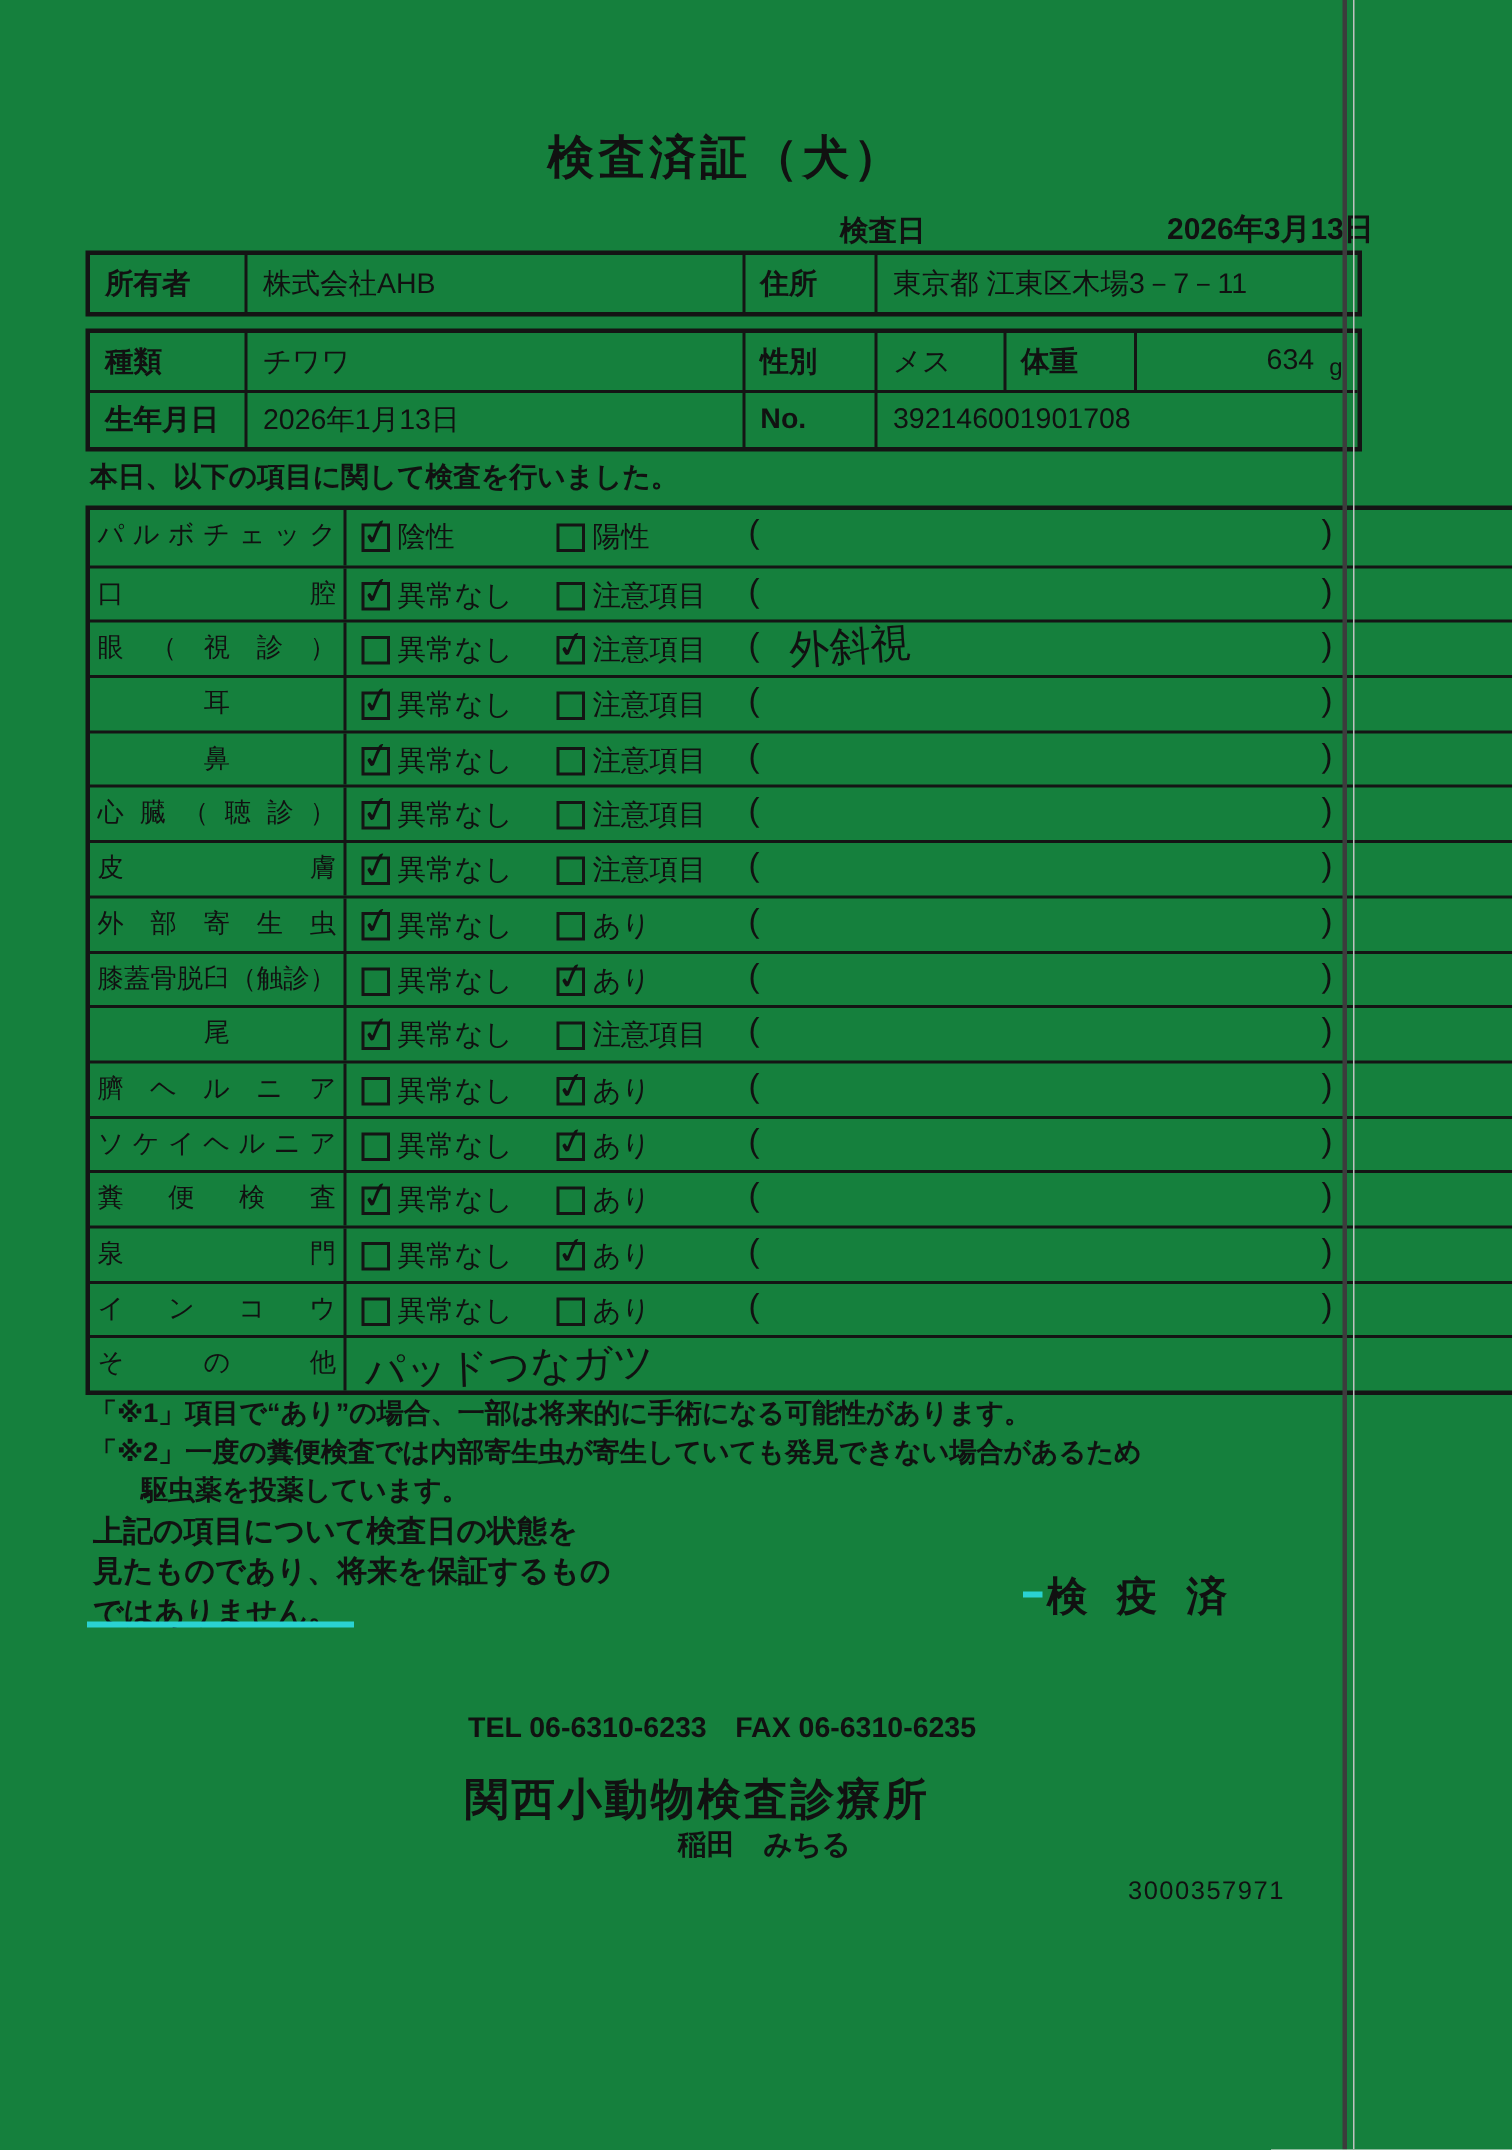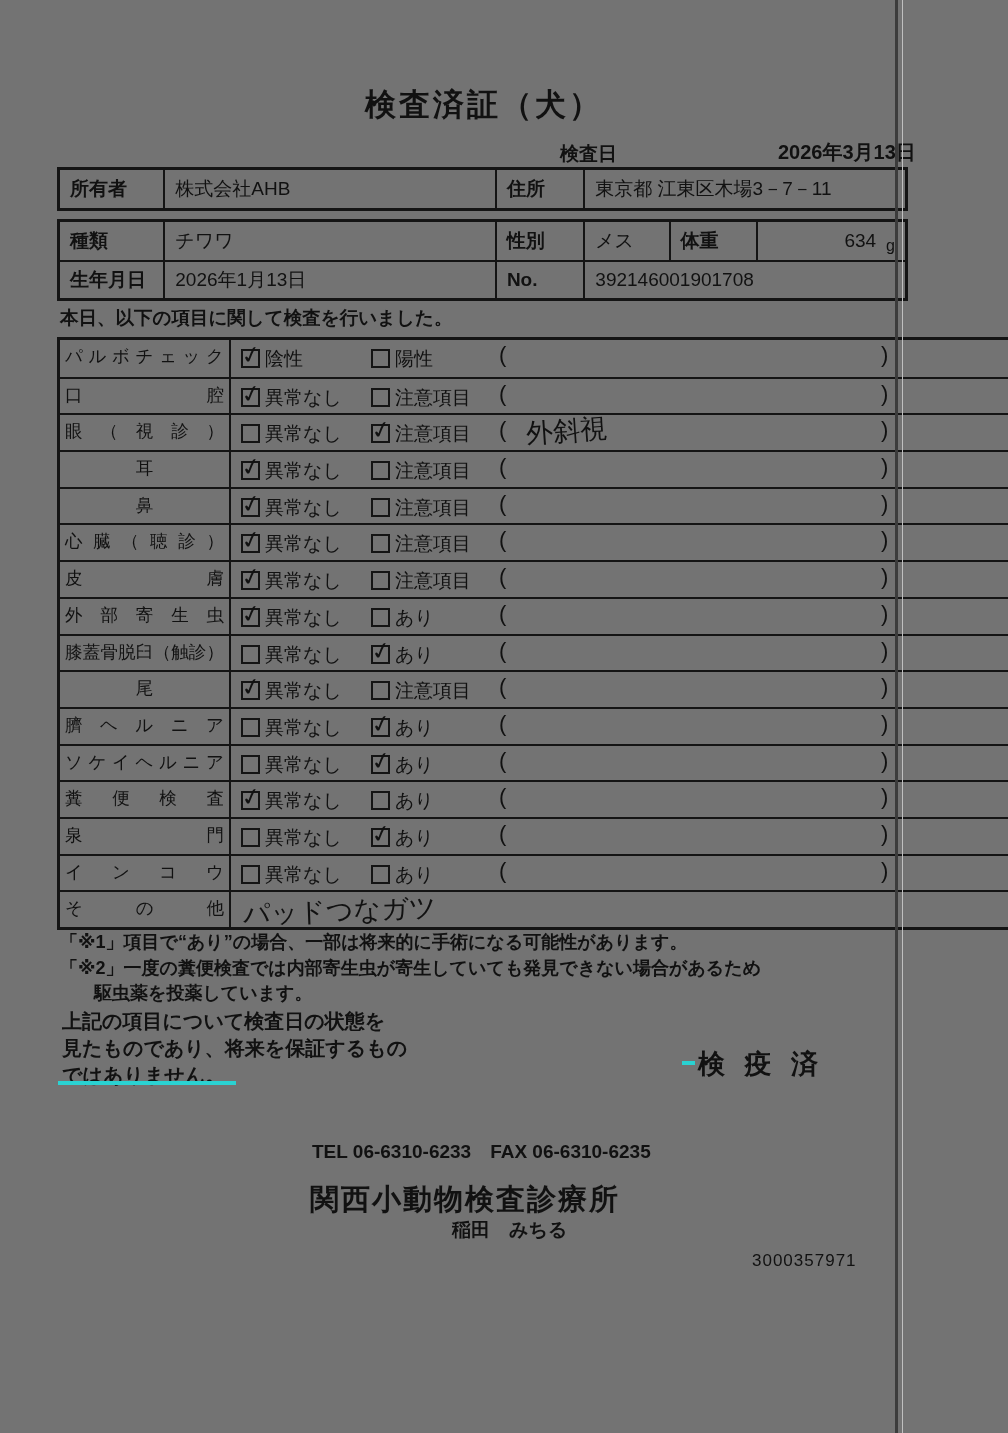--- a/index.html
+++ b/index.html
@@ -1,16 +1,16 @@
 <!DOCTYPE html>
 <html><head>
 <meta charset="utf-8">
 <style>
   html,body{margin:0;padding:0;background:#e8e8e8;}
-  .page{position:relative;width:1008px;height:1433px;background:#737373;margin:0 auto;
+  .page{position:relative;width:1008px;height:1433px;background:#15803d;margin:0 auto;
         font-family:"Liberation Sans","DejaVu Sans",sans-serif;color:#111;overflow:hidden;}
 
   .title{position:absolute;top:84px;left:0;right:40px;text-align:center;
          font-size:31px;font-weight:700;letter-spacing:3px;}
 
   .exam-date-label{position:absolute;left:560px;top:141px;font-size:19px;font-weight:600;}
   .exam-date-value{position:absolute;left:778px;top:139px;font-size:20px;font-weight:600;}
 
   .info-table{position:absolute;left:57px;box-sizing:border-box;border:3px solid #141414;width:851px;}
   .info-row{display:flex;height:38px;box-sizing:border-box;}

